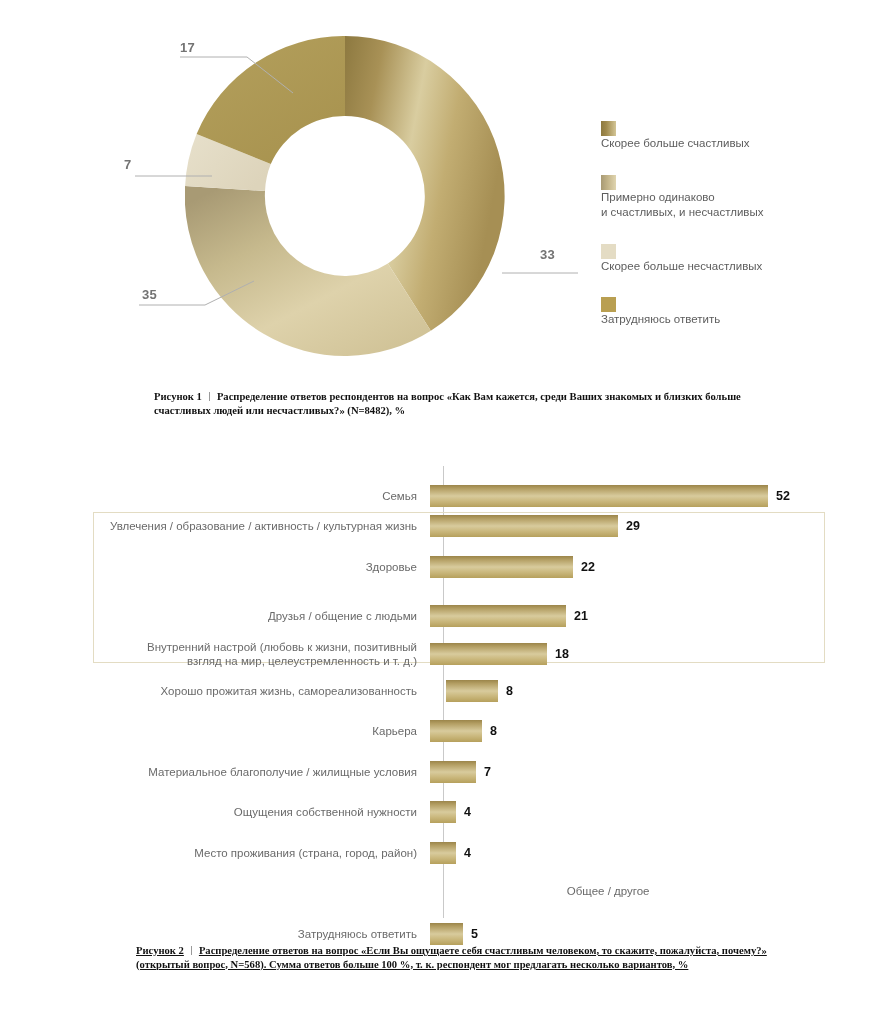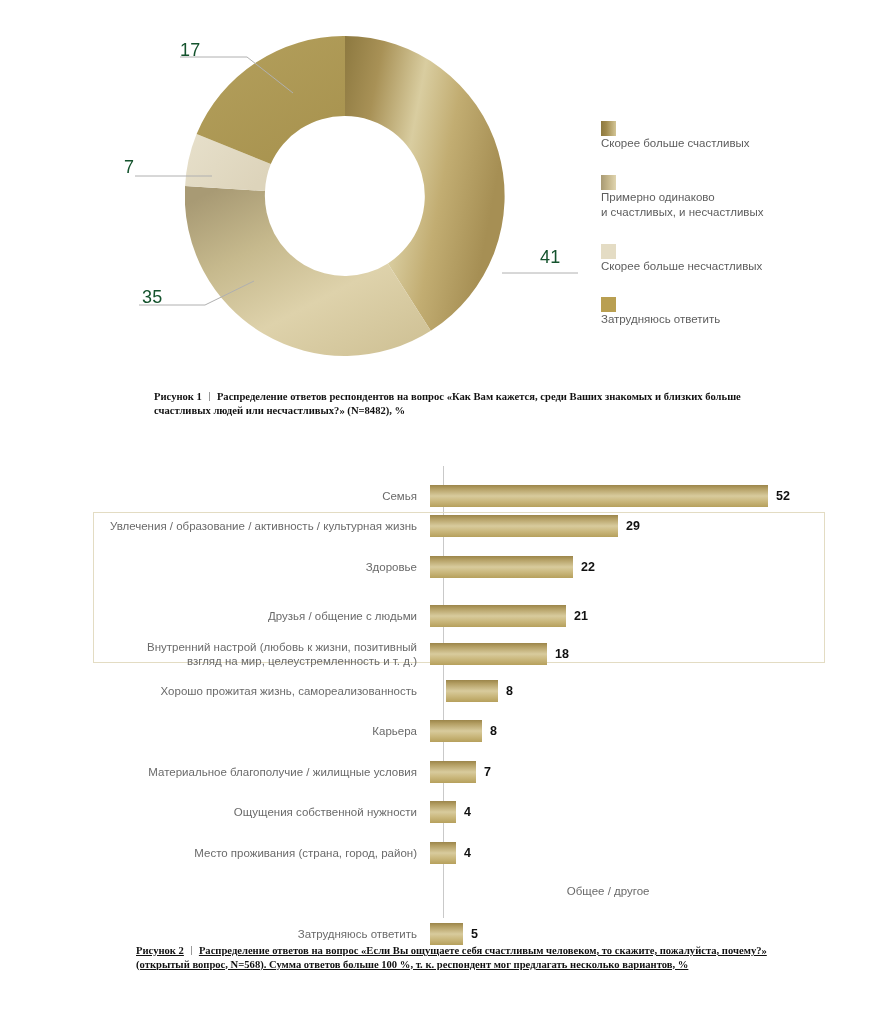--- a/index.html
+++ b/index.html
@@ -13,23 +13,23 @@
   }
   .fig{position:absolute;}
 
   
   #figure-1{left:0;top:0;width:895px;height:430px;}
   #donut-wrap{position:absolute;left:185px;top:36px;width:320px;height:320px;}
   #donut-svg{display:block;}
 
   .donut-label{
     position:absolute;
-    font-size:18px;
-    font-weight:normal;
-    color:#14532d;
+    font-size:13px;
+    font-weight:bold;
+    color:#737373;
     letter-spacing:.2px;
     white-space:nowrap;
   }
   #lbl-17{left:180px;top:40px;}
   #lbl-7{left:124px;top:157px;}
   #lbl-35{left:142px;top:287px;}
   #lbl-41{left:540px;top:247px;}
 
   #leaders{position:absolute;left:0;top:0;width:895px;height:430px;pointer-events:none;}
 
@@ -150,21 +150,21 @@
       <path d="M 180 57 L 247 57 L 293 93"></path>
       <path d="M 135 176 L 212 176"></path>
       <path d="M 139 305 L 205 305 L 254 281"></path>
       <path d="M 578 273 L 502 273"></path>
     </g>
   </svg>
 
   <div class="donut-label" id="lbl-17">17</div>
   <div class="donut-label" id="lbl-7">7</div>
   <div class="donut-label" id="lbl-35">35</div>
-  <div class="donut-label" id="lbl-41">41</div>
+  <div class="donut-label" id="lbl-41">33</div>
 
   <div id="legend">
     <div class="legend-row">
       <span class="swatch" style="background:linear-gradient(to right,#8d7940 0%,#a08a4d 35%,#d3c596 100%)"></span>
       <span class="legend-text">Скорее больше счастливых</span>
     </div>
     <div class="legend-row">
       <span class="swatch" style="background:linear-gradient(to right,#a89a74 0%,#c3b489 45%,#e0d5b0 100%)"></span>
       <span class="legend-text">Примерно одинаково
 и счастливых, и несчастливых</span>

